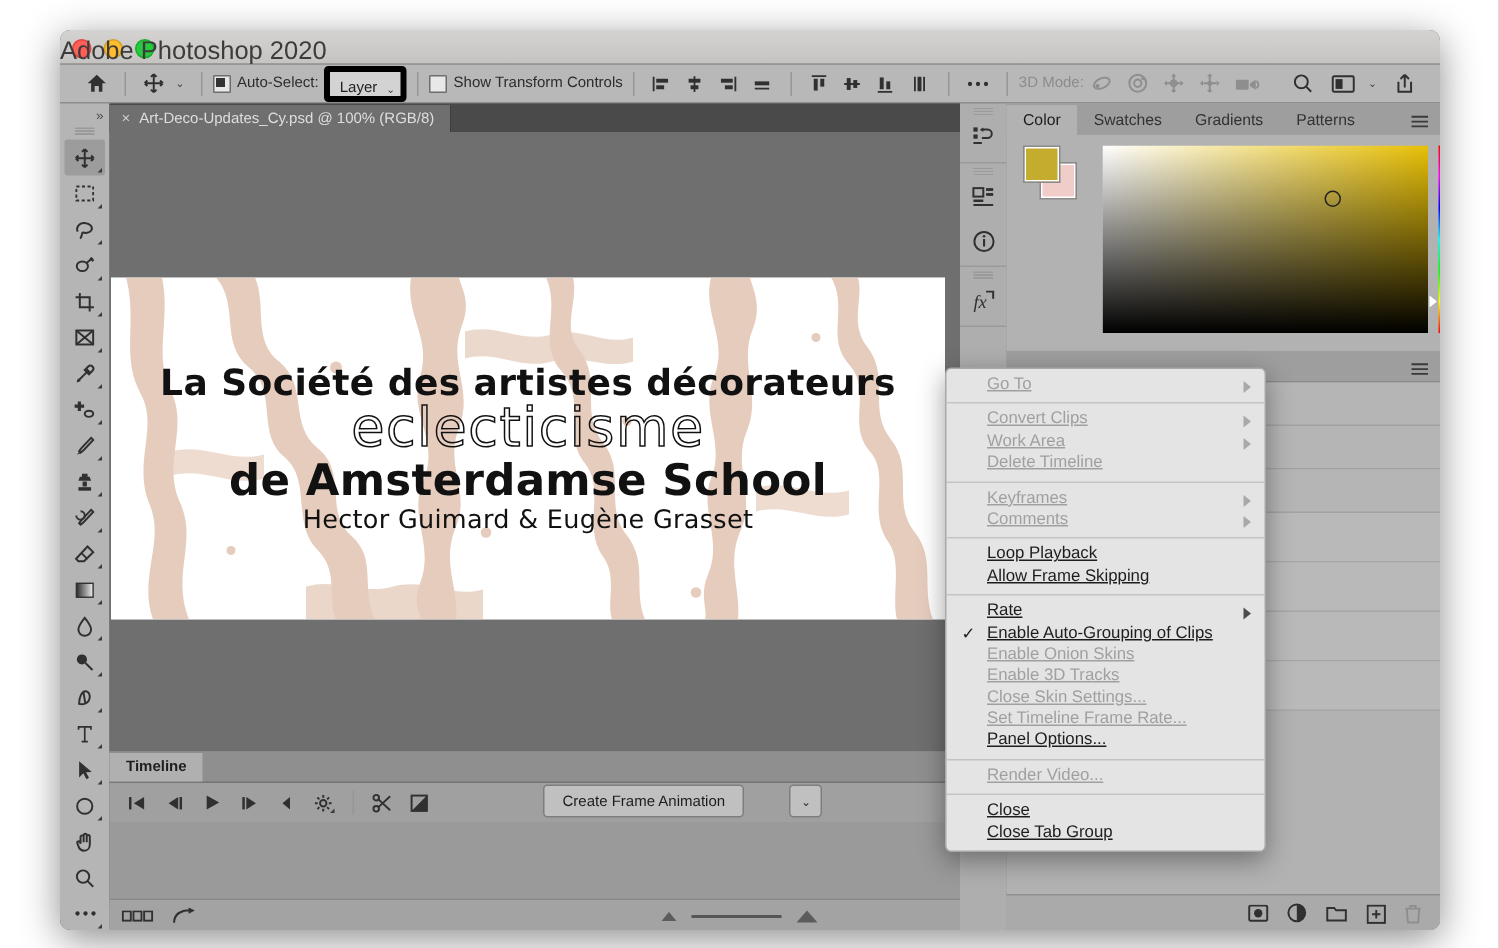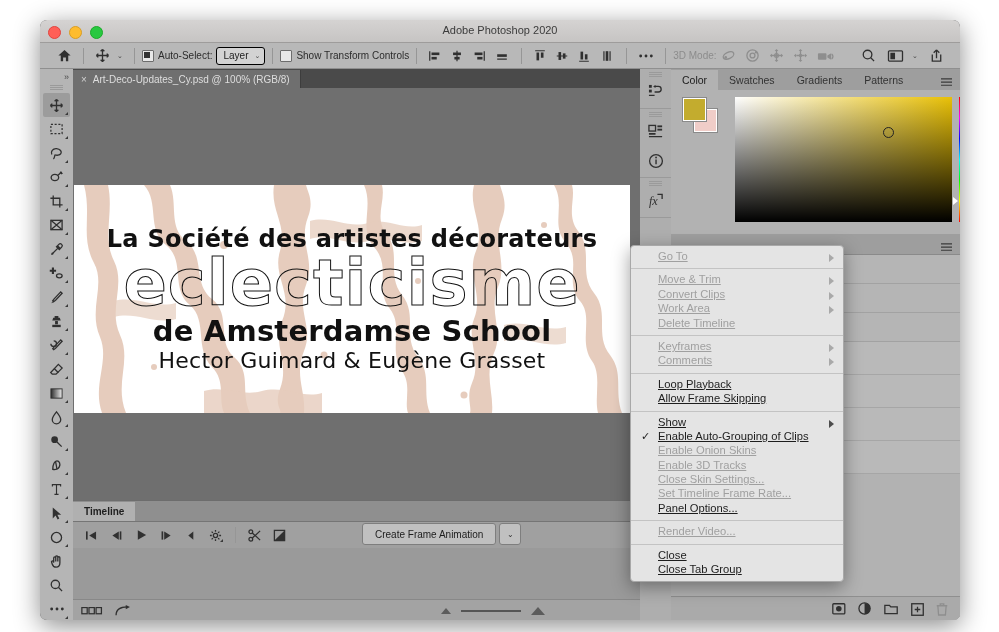--- a/index.html
+++ b/index.html
@@ -13,35 +13,35 @@
         box-shadow:0 6px 26px rgba(0,0,0,.45);}
 
   
   .titlebar{position:relative;height:22px;background:linear-gradient(#d5d3d2,#c6c4c3);
             border-bottom:1px solid #9e9c9b;}
   .lights{position:absolute;left:8px;top:6px;display:flex;gap:8px;}
   .light{width:11px;height:11px;border-radius:50%;}
   .l-red{background:#ff5f57;border:.5px solid #e0443e;}
   .l-yel{background:#febc2e;border:.5px solid #d89d25;}
   .l-grn{background:#28c840;border:.5px solid #1aab29;}
-  .wtitle{position:absolute;left:0;right:0;top:4px;text-align:center;font-size:11px;color:#3b3b3b;}
+  .wtitle{position:absolute;left:0;right:0;top:4px;text-align:left;font-size:17px;color:#3b3b3b;}
 
   
   .optbar{position:relative;height:25px;background:#b8b8b8;border-bottom:1px solid #8f8f8f;
           display:flex;align-items:center;}
   .sep{width:1px;height:16px;background:#969696;margin:0 7px;}
   .obtn{display:flex;align-items:center;justify-content:center;height:22px;color:#303030;}
   .olabel{font-size:10px;color:#2c2c2c;white-space:nowrap;}
   .olabel.dim{color:#8c8c8c;}
   .cb{width:10px;height:10px;border:1px solid #6d6d6d;background:#e8e8e8;border-radius:1px;
       display:inline-block;position:relative;margin-right:4px;}
   .cb.on{background:#e8e8e8;}
   .cb.on:after{content:"";position:absolute;left:1px;top:1px;width:6px;height:6px;background:#333;}
-  .selbox{display:flex;align-items:center;gap:6px;height:16px;padding:0 4px 0 6px;background:#d3d3d3;
-          border:1px solid #000000;border-radius:3px;font-size:10px;color:#222;margin-left:4px;}
+  .selbox{display:flex;align-items:flex-end;gap:6px;height:16px;padding:0 4px 0 6px;background:#d3d3d3;
+          border:4px solid #000000;border-radius:3px;font-size:10px;color:#222;margin-left:4px;}
   .caret{font-size:7px;color:#444;}
   .icn{fill:none;stroke:#303030;stroke-width:1.4;}
   .icn-f{fill:#303030;}
   .icn-d{stroke:#8e8e8e;fill:none;stroke-width:1.4;}
   .icn-df{fill:#8e8e8e;}
 
   
   .bodyrow{position:relative;height:552px;}
 
   
@@ -63,24 +63,24 @@
   .doctab{height:18px;background:#6f6f6f;display:flex;align-items:center;gap:6px;
           padding:0 10px 0 8px;font-size:10px;color:#dedede;border-right:1px solid #3d3d3d;}
   .xclose{font-size:10px;color:#d0d0d0;}
 
   .canvaswrap{position:absolute;left:0;top:19px;right:0;bottom:0;background:#6f6f6f;overflow:hidden;}
   .artboard{position:absolute;left:1px;top:97px;width:556px;height:228px;background:#ffffff;overflow:hidden;}
   .marble{position:absolute;inset:0;opacity:.85;}
   .poster{position:absolute;inset:0;display:flex;flex-direction:column;align-items:center;
           justify-content:center;gap:0px;}
   .p1{font-size:24px;font-weight:bold;color:#111;letter-spacing:.3px;font-family:"DejaVu Sans",sans-serif;}
-  .p2{font-size:64px;color:#111;letter-spacing:1px;line-height:.95;
-      -webkit-text-stroke:1px #111;color:transparent;font-family:"DejaVu Sans",sans-serif;font-weight:bold;}
+  .p2{font-size:36px;color:#111;letter-spacing:1px;line-height:.95;
+      -webkit-text-stroke:1px #111;color:transparent;font-family:"DejaVu Sans",sans-serif;}
   .p3{font-size:29px;font-weight:bold;color:#111;letter-spacing:.2px;font-family:"DejaVu Sans",sans-serif;}
-  .p4{font-size:22px;color:#111;letter-spacing:.2px;font-family:"DejaVu Sans",sans-serif;}
+  .p4{font-size:17px;color:#111;letter-spacing:.2px;font-family:"DejaVu Sans",sans-serif;}
 
   
   .statusbar{position:absolute;left:0;bottom:0;width:100%;height:15px;background:#b4b4b4;
              border-top:1px solid #8d8d8d;display:flex;align-items:center;font-size:9px;color:#1f1f1f;}
   .st-zoom{width:50px;height:100%;background:#c9c9c9;display:flex;align-items:center;justify-content:center;
            border-right:1px solid #8d8d8d;}
   .st-doc{padding-left:24px;}
   .st-ar{margin-left:26px;color:#3a3a3a;font-size:10px;}
 
   
@@ -88,21 +88,21 @@
             border-top:1px solid #6d6d6d;}
   .tl-tabrow{height:20px;background:#8f8f8f;display:flex;align-items:flex-end;position:relative;
              border-bottom:1px solid #757575;}
   .tl-tab{height:19px;background:#b0b0b0;display:flex;align-items:center;padding:0 11px;
           font-size:10px;font-weight:bold;color:#1e1e1e;}
   .tl-menu{position:absolute;right:6px;top:5px;}
   .tl-ctrls{height:26px;display:flex;align-items:center;gap:0;padding-left:6px;background:#a0a0a0;
             border-bottom:1px solid #8a8a8a;}
   .tl-btn{width:25px;height:22px;display:flex;align-items:center;justify-content:center;}
   .tl-field{position:absolute;left:0;top:47px;right:0;bottom:22px;background:#9a9a9a;}
-  .cfa-wrap{position:absolute;left:289px;top:22px;display:flex;align-items:center;}
+  .cfa-wrap{position:absolute;left:289px;top:22px;display:flex;align-items:center;gap:27px;}
   .cfa{height:20px;padding:0 12px;background:#c0c0c0;border:1px solid #7e7e7e;border-radius:3px;
        font-size:10px;color:#1c1c1c;display:flex;align-items:center;}
   .cfa-arrow{height:20px;width:20px;margin-left:3px;background:#c0c0c0;border:1px solid #7e7e7e;
              border-radius:3px;display:flex;align-items:center;justify-content:center;font-size:8px;color:#333;}
   .tl-footer{position:absolute;left:0;bottom:0;right:0;height:21px;background:#a3a3a3;
              border-top:1px solid #888;display:flex;align-items:center;}
   .tl-f-left{display:flex;align-items:center;gap:12px;padding-left:8px;width:360px;}
   .tl-slider{display:flex;align-items:center;gap:10px;}
   .sl-line{width:60px;height:2px;background:#555;}
   .tri-s{width:0;height:0;border-left:5px solid transparent;border-right:5px solid transparent;
@@ -757,24 +757,20 @@
     </div>
   </div>
 
   <div class="ctxmenu" id="ctxmenu">
       <div class="mi dis">
         <span>Go To</span>
         <span class="arw"></span>
       </div>
       <div class="msep"></div>
       <div class="mi dis">
-        <span>Move &amp; Trim</span>
-        <span class="arw"></span>
-      </div>
-      <div class="mi dis">
         <span>Convert Clips</span>
         <span class="arw"></span>
       </div>
       <div class="mi dis">
         <span>Work Area</span>
         <span class="arw"></span>
       </div>
       <div class="mi dis">
         <span>Delete Timeline</span>
       </div>
@@ -789,21 +785,21 @@
       </div>
       <div class="msep"></div>
       <div class="mi">
         <span>Loop Playback</span>
       </div>
       <div class="mi">
         <span>Allow Frame Skipping</span>
       </div>
       <div class="msep"></div>
       <div class="mi">
-        <span>Show</span>
+        <span>Rate</span>
         <span class="arw"></span>
       </div>
       <div class="mi">
         <span class="chk">✓</span>
         <span>Enable Auto-Grouping of Clips</span>
       </div>
       <div class="mi dis">
         <span>Enable Onion Skins</span>
       </div>
       <div class="mi dis">

